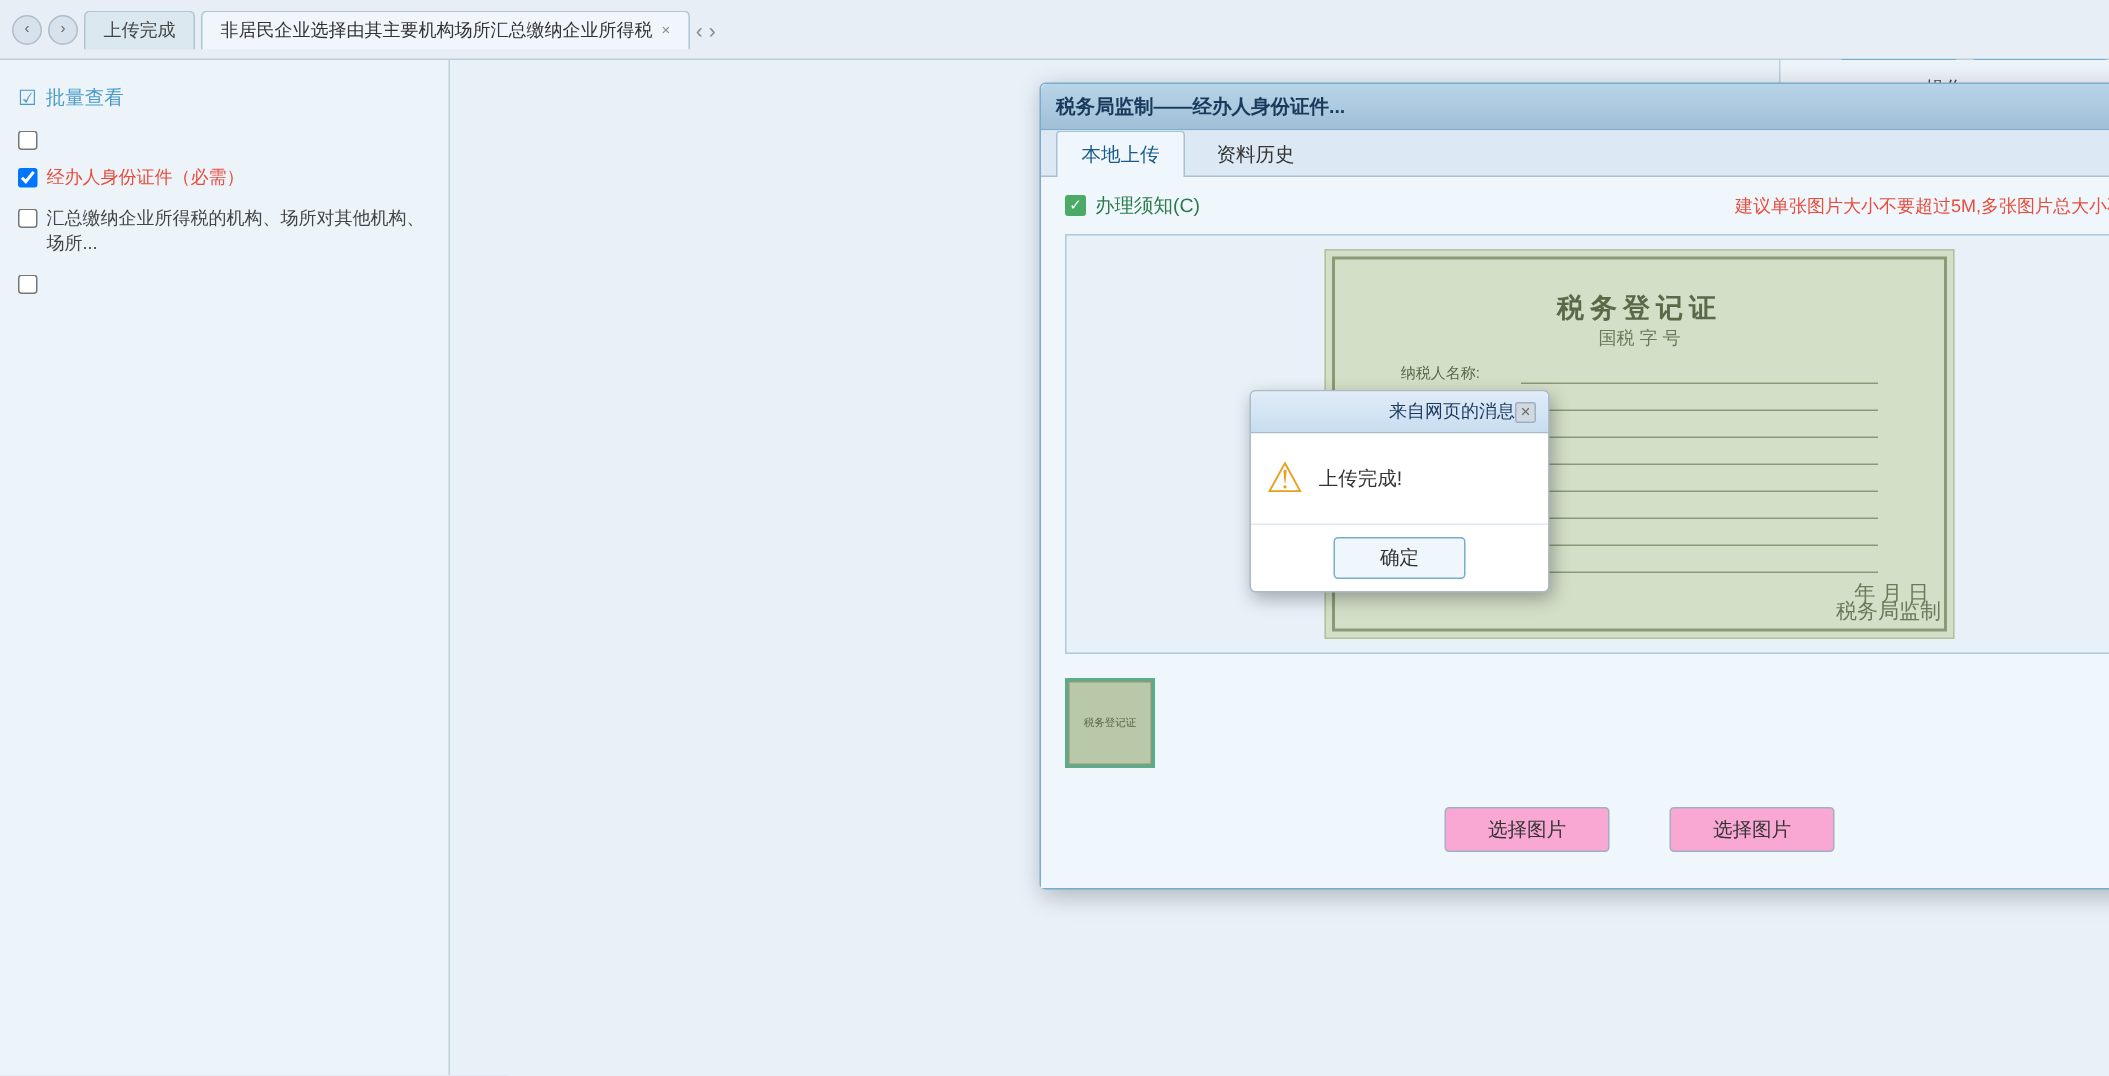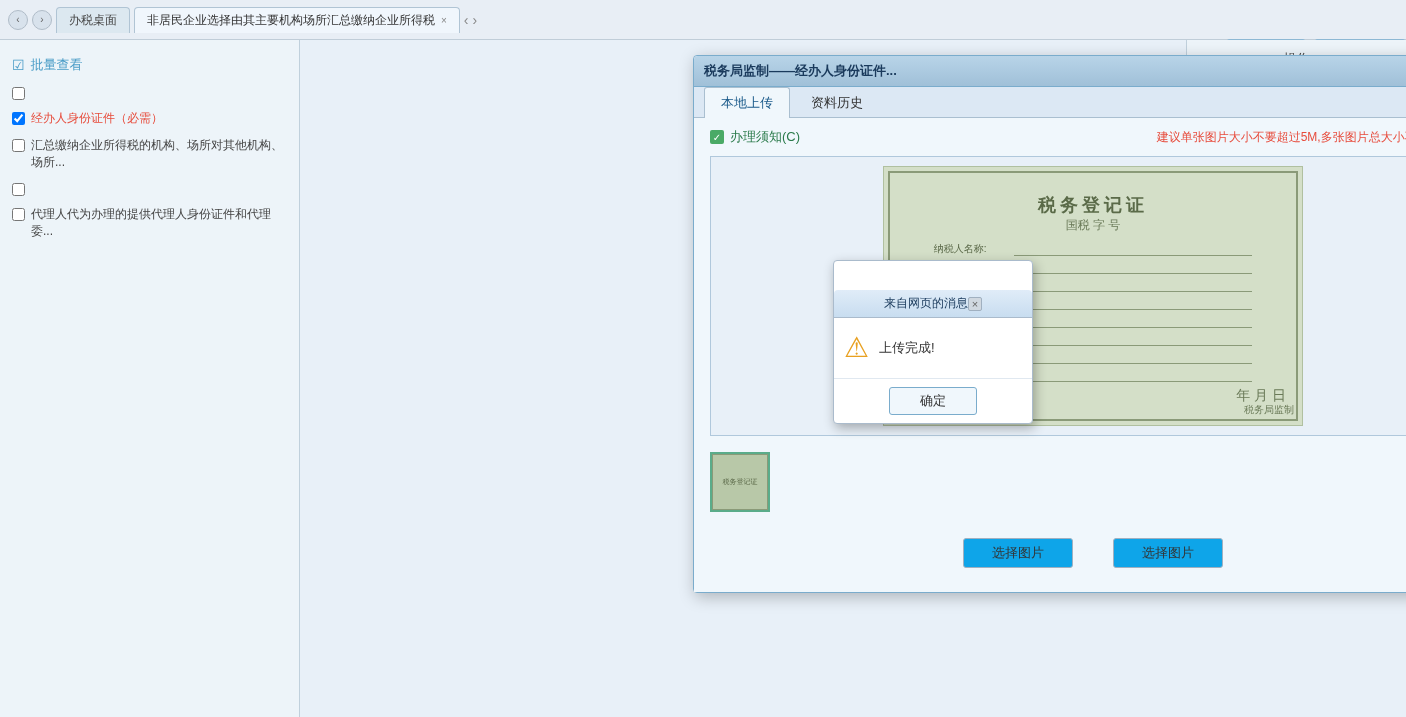--- a/index.html
+++ b/index.html
@@ -271,21 +271,21 @@
     }
     .modal-footer {
       display: flex;
       justify-content: center;
       gap: 40px;
       padding: 10px 0 14px;
     }
     .footer-btn {
       padding: 5px 28px;
       border: 1px solid #a0b0c0;
-      background: #0ea5e9;
+      background: #f9a8d4;
       border-radius: 3px;
       font-size: 13px;
       color: #333;
       cursor: pointer;
     }
 
     
     .alert-dialog {
       position: absolute;
       top: 220px;
@@ -298,23 +298,22 @@
       box-shadow: 2px 4px 12px rgba(0,0,0,0.3);
       z-index: 300;
       padding: 0;
     }
     .alert-titlebar {
       background: linear-gradient(to bottom, #e0ecf8, #c8ddf0);
       border-bottom: 1px solid #aabbcc;
       padding: 5px 8px;
       display: flex;
       align-items: center;
-      justify-content: center;
+      justify-content: flex-end;
       border-radius: 4px 4px 0 0;
-      margin-top: 29px;
     }
     .alert-title-text {
       font-size: 12px;
       color: #1a3a5c;
     }
     .alert-close {
       font-size: 11px;
       color: #666;
       cursor: pointer;
       background: #d0d8e0;
@@ -434,21 +433,21 @@
     }
   </style>
 </head>
 <body>
 
 <div class="app-chrome">
   <div class="chrome-tab-area">
     <div class="chrome-btn">‹</div>
     <div class="chrome-btn">›</div>
     <div class="tab-item">
-      <span>办税桌面</span>
+      <span>上传完成</span>
     </div>
     <div class="tab-item active">
       <span>非居民企业选择由其主要机构场所汇总缴纳企业所得税</span>
       <span class="tab-close">×</span>
     </div>
     <div class="chrome-arrows">
       <span>‹</span>
       <span>›</span>
     </div>
   </div>
@@ -471,24 +470,20 @@
     <div class="sidebar-checkbox-row required-row">
       <input type="checkbox" checked="" style="">
       <span>经办人身份证件（必需）</span>
     </div>
     <div class="sidebar-checkbox-row">
       <input type="checkbox" style="">
       <span>汇总缴纳企业所得税的机构、场所对其他机构、场所...</span>
     </div>
     <div class="sidebar-checkbox-row">
       <input type="checkbox" style="">
-    </div>
-    <div class="sidebar-checkbox-row">
-      <input type="checkbox" style="">
-      <span>代理人代为办理的提供代理人身份证件和代理委...</span>
     </div>
   </div>
 
   <div class="right-panel">
 
     <div class="operations-panel">
       <div class="operations-title">操作</div>
       <div class="op-row">
         <button class="op-btn">选择</button>
         <button class="op-btn">扫描</button>
@@ -569,21 +564,21 @@
               </div>
               <div class="doc-line">
                 <span class="doc-label">经 营 期 限:</span>
                 <span class="doc-value"></span>
               </div>
               <div class="doc-line">
                 <span class="doc-label">通件有效期限:</span>
                 <span class="doc-value"></span>
               </div>
             </div>
-            <div style="position:absolute;bottom:8px;right:8px;font-size:10px;color:#6a7a58;margin-left:28px;">
+            <div style="position:absolute;bottom:8px;right:8px;font-size:14px;color:#6a7a58;margin-left:28px;">
               税务局监制
             </div>
             <div style="position:absolute;bottom:20px;right:16px;font-size:14px;color:#6a7a58;">
               年 月 日
             </div>
           </div>
         </div>
         <div class="thumbnails-row">
           <div class="thumbnail">
             <div class="thumb-doc">

